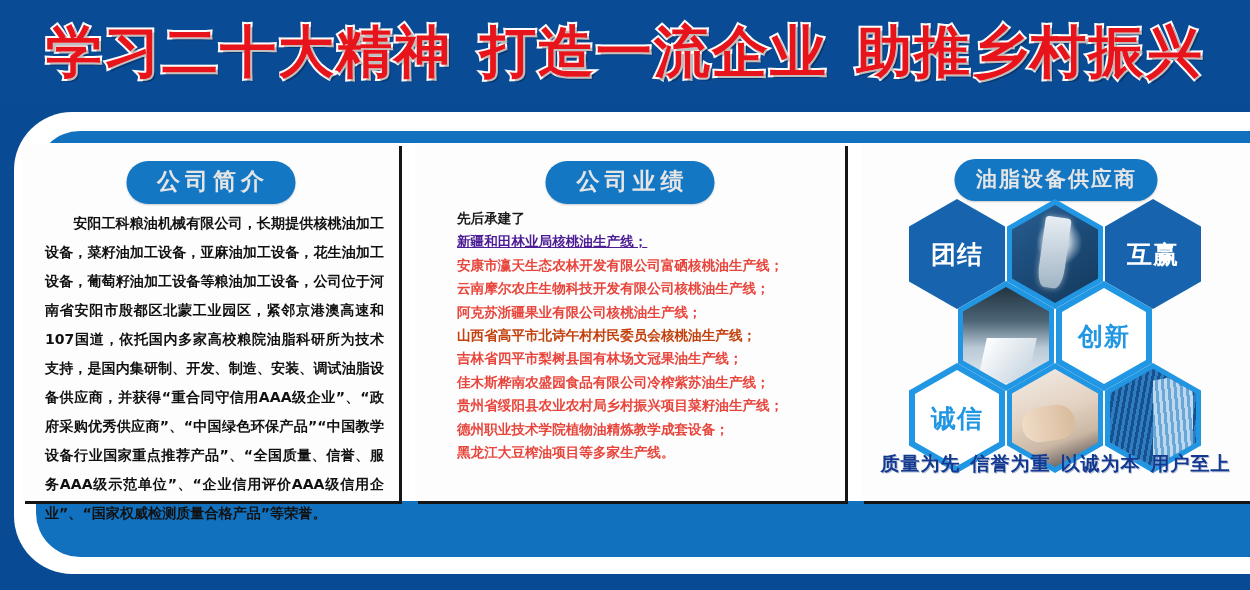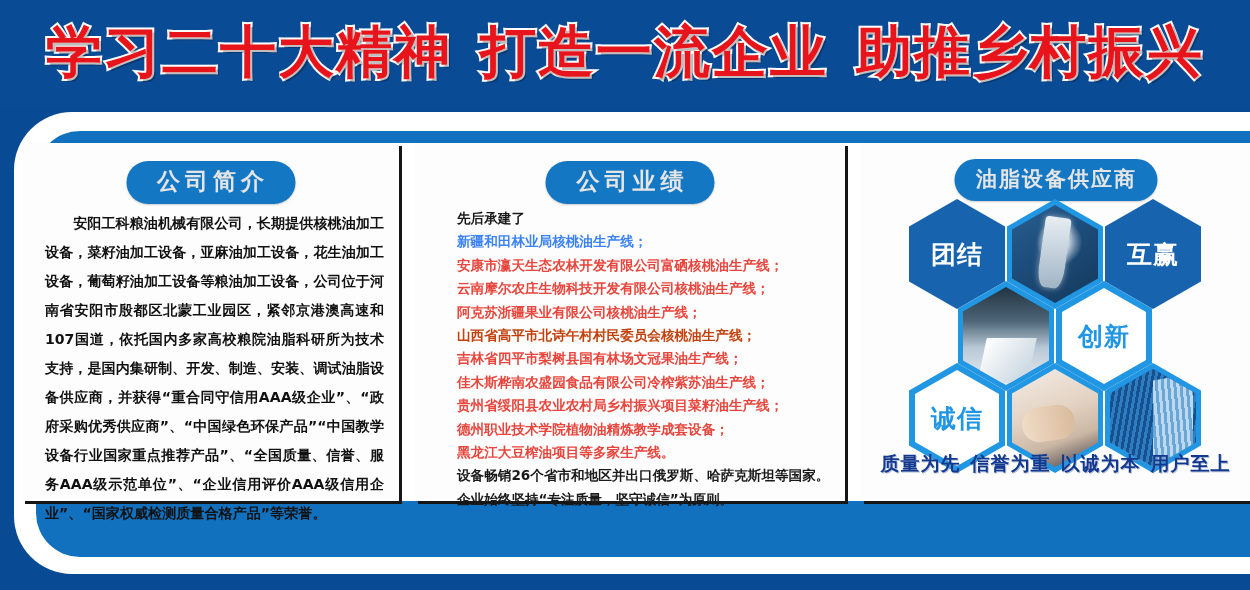--- a/index.html
+++ b/index.html
@@ -157,35 +157,31 @@
   <div class="panel" id="panel-left">
     <div class="badge" id="badge-left">公司简介</div>
     <div class="body-left">安阳工科粮油机械有限公司，长期提供核桃油加工设备，菜籽油加工设备，亚麻油加工设备，花生油加工设备，葡萄籽油加工设备等粮油加工设备，公司位于河南省安阳市殷都区北蒙工业园区，紧邻京港澳高速和107国道，依托国内多家高校粮院油脂科研所为技术支持，是国内集研制、开发、制造、安装、调试油脂设备供应商，并获得“重合同守信用AAA级企业”、“政府采购优秀供应商”、“中国绿色环保产品”“中国教学设备行业国家重点推荐产品”、“全国质量、信誉、服务AAA级示范单位”、“企业信用评价AAA级信用企业”、“国家权威检测质量合格产品”等荣誉。</div>
   </div>
 
   <div class="panel" id="panel-mid">
     <div class="badge" id="badge-mid">公司业绩</div>
     <div class="body-mid">
       <div class="ln">先后承建了</div>
       <div id="project-lines">
-          <div class="ln red" style="color: #3b82f6;">新疆和田林业局核桃油生产线；</div>
+          <div class="ln red" style="color: #4c1d95; text-decoration: underline;">新疆和田林业局核桃油生产线；</div>
           <div class="ln red" style="color: rgb(232, 69, 60);">安康市瀛天生态农林开发有限公司富硒核桃油生产线；</div>
           <div class="ln red" style="color: rgb(232, 69, 60);">云南摩尔农庄生物科技开发有限公司核桃油生产线；</div>
           <div class="ln red" style="color: rgb(232, 69, 60);">阿克苏浙疆果业有限公司核桃油生产线；</div>
           <div class="ln red" style="color: #c2410c;">山西省高平市北诗午村村民委员会核桃油生产线；</div>
           <div class="ln red" style="color: rgb(232, 69, 60);">吉林省四平市梨树县国有林场文冠果油生产线；</div>
           <div class="ln red" style="color: rgb(232, 69, 60);">佳木斯桦南农盛园食品有限公司冷榨紫苏油生产线；</div>
           <div class="ln red" style="color: rgb(232, 69, 60);">贵州省绥阳县农业农村局乡村振兴项目菜籽油生产线；</div>
           <div class="ln red" style="color: rgb(232, 69, 60);">德州职业技术学院植物油精炼教学成套设备；</div>
           <div class="ln red" style="color: rgb(232, 69, 60);">黑龙江大豆榨油项目等多家生产线。</div>
         </div>
-      <div id="footer-lines">
-          <div class="ln">设备畅销26个省市和地区并出口俄罗斯、哈萨克斯坦等国家。</div>
-          <div class="ln">企业始终坚持“专注质量，坚守诚信”为原则。</div>
-        </div>
     </div>
   </div>
 
   <div class="panel" id="panel-right">
     <div class="badge" id="badge-right">油脂设备供应商</div>
 
     <div id="hexwrap">
 
       <div class="hex solid" style="left:48px;top:6px">
         <span class="lbl">团结</span>

